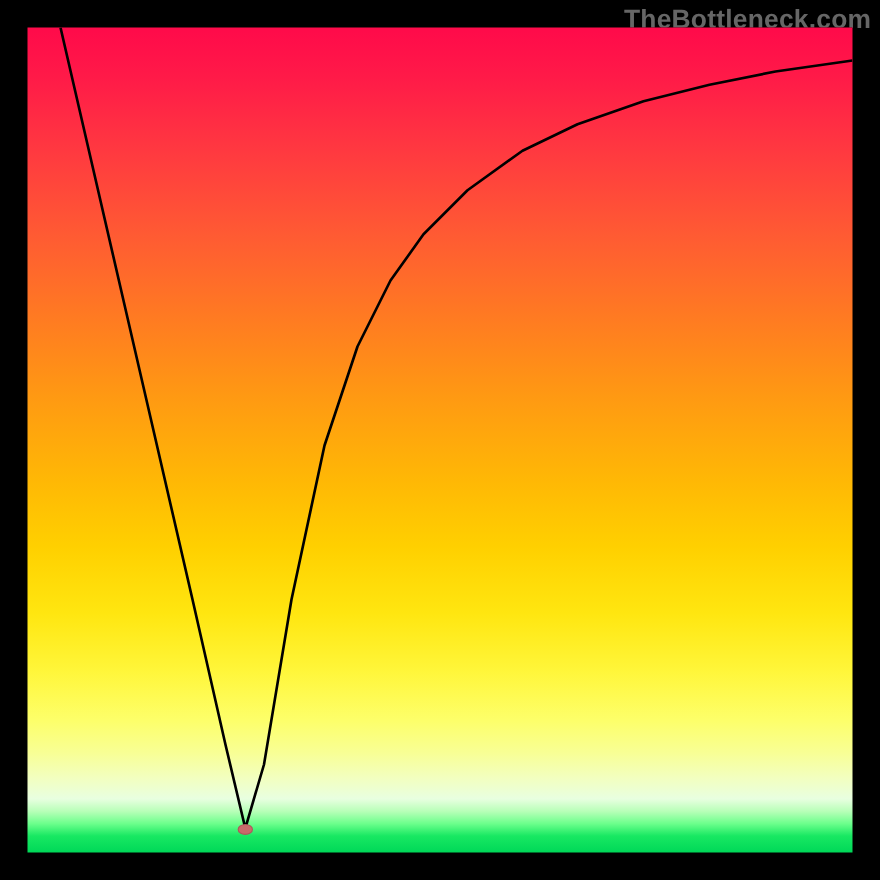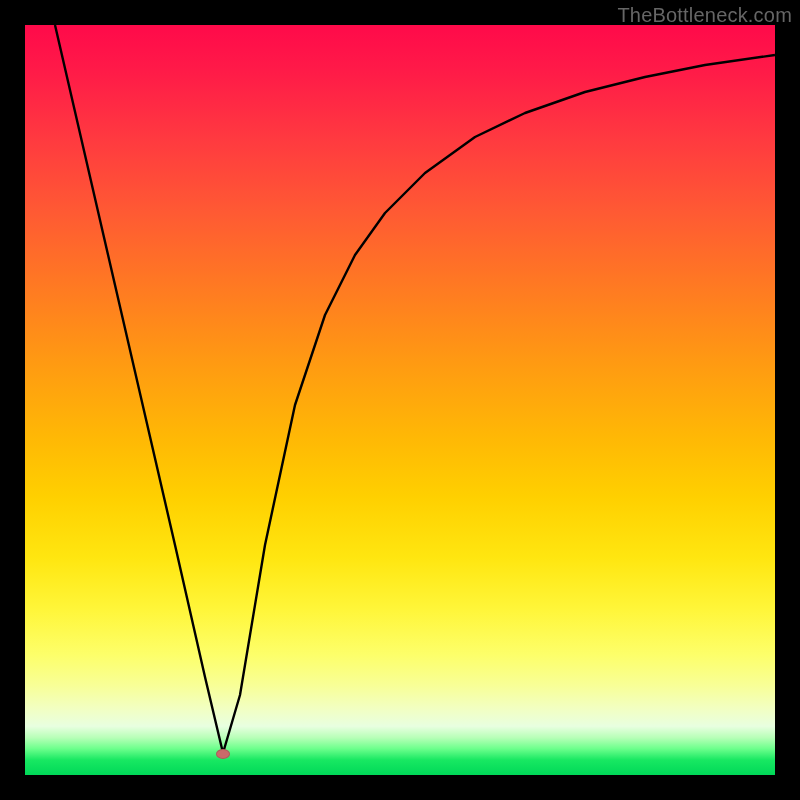--- a/index.html
+++ b/index.html
@@ -62,22 +62,22 @@
     background: #c96a6a;
     border-radius: 50%;
     transform: translate(-50%, -50%);
     box-shadow: 0 0 0 1px rgba(0,0,0,0.15) inset;
   }
   .watermark {
     position: absolute;
     top: 4px;
     right: 8px;
     color: #666;
-    font-size: 20px;
-    font-weight: 400;
+    font-size: 24px;
+    font-weight: 700;
     letter-spacing: 0.2px;
     user-select: none;
   }
 </style>
 </head>
 <body>
 
 <div class="watermark">TheBottleneck.com</div>
 
 <div class="frame">

